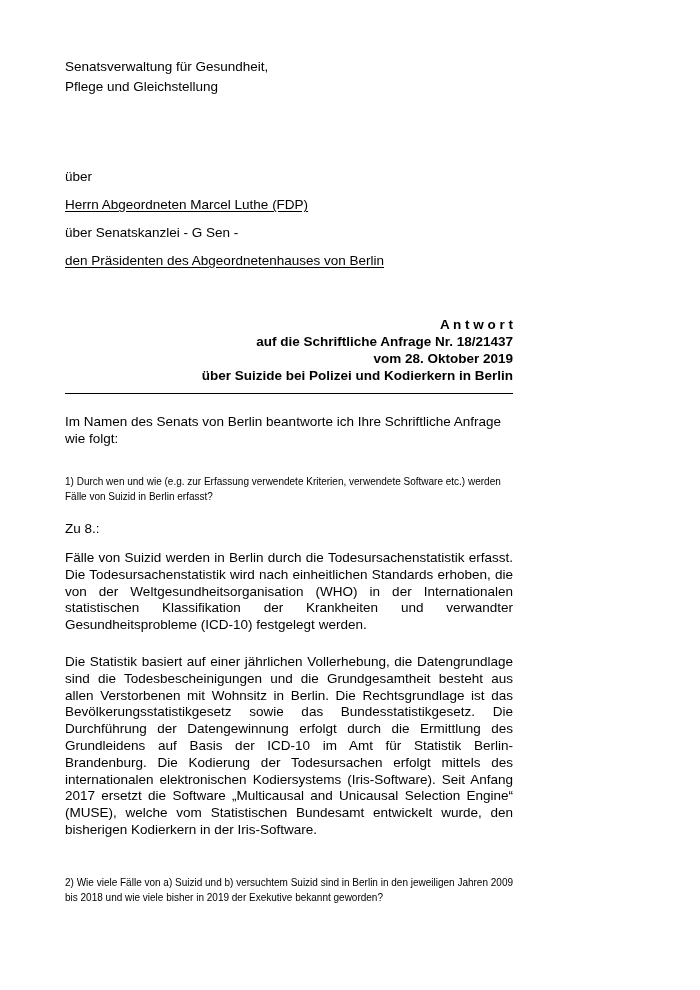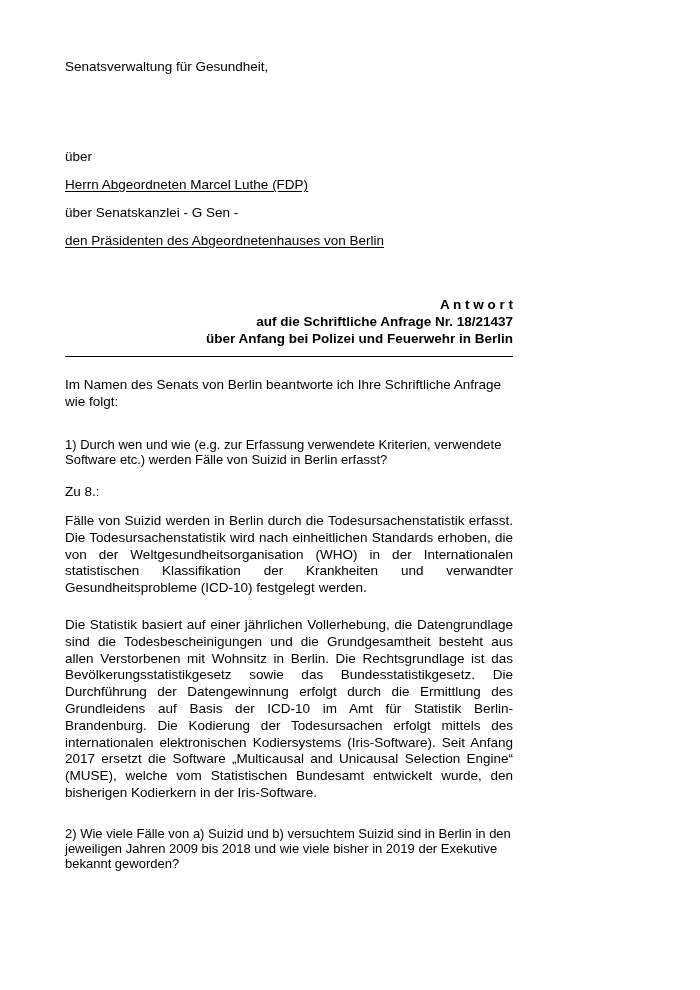--- a/index.html
+++ b/index.html
@@ -49,61 +49,63 @@
     height: 0;
     border-bottom: 1px solid #000000;
     width: 100%;
   }
   .intro {
     margin: 19px 0 0 0;
     line-height: 17px;
   }
   .question {
     margin: 27px 0 0 0;
-    font-size: 13px;
+    font-size: 10px;
     line-height: 15px;
     text-align: left;
   }
   .answer-label {
     margin: 16px 0 0 0;
     line-height: 17px;
   }
   .body-para {
     margin: 13px 0 0 0;
     line-height: 16.8px;
     text-align: justify;
     hyphens: manual;
   }
   .body-para.second {
     margin-top: 20px;
   }
   .question.q2 {
-    margin-top: 24px;
+    margin-top: 36px;
   }
 </style>
 </head>
 <body>
 
 <div class="page">
 
   <div class="sender">
     <div>Senatsverwaltung für Gesundheit,</div>
+    <div>Pflege und Gleichstellung</div>
   </div>
 
   <div class="address">
     <div class="addr-line">über</div>
     <div class="addr-line underline">Herrn Abgeordneten Marcel Luthe (FDP)</div>
     <div class="addr-line">über Senatskanzlei - G Sen -</div>
     <div class="addr-line underline">den Präsidenten des Abgeordnetenhauses von Berlin</div>
   </div>
 
   <div class="answer-header">
     <div>A n t w o r t</div>
     <div>auf die Schriftliche Anfrage Nr. 18/21437</div>
-    <div>über Anfang bei Polizei und Feuerwehr in Berlin</div>
+    <div>vom 28. Oktober 2019</div>
+    <div>über Suizide bei Polizei und Kodierkern in Berlin</div>
   </div>
 
   <div class="rule"></div>
 
   <p class="intro">Im Namen des Senats von Berlin beantworte ich Ihre Schriftliche Anfrage wie folgt:</p>
 
   <p class="question">1) Durch wen und wie (e.g. zur Erfassung verwendete Kriterien, verwendete Software etc.) werden Fälle von Suizid in Berlin erfasst?</p>
 
   <p class="answer-label">Zu 8.:</p>
 

